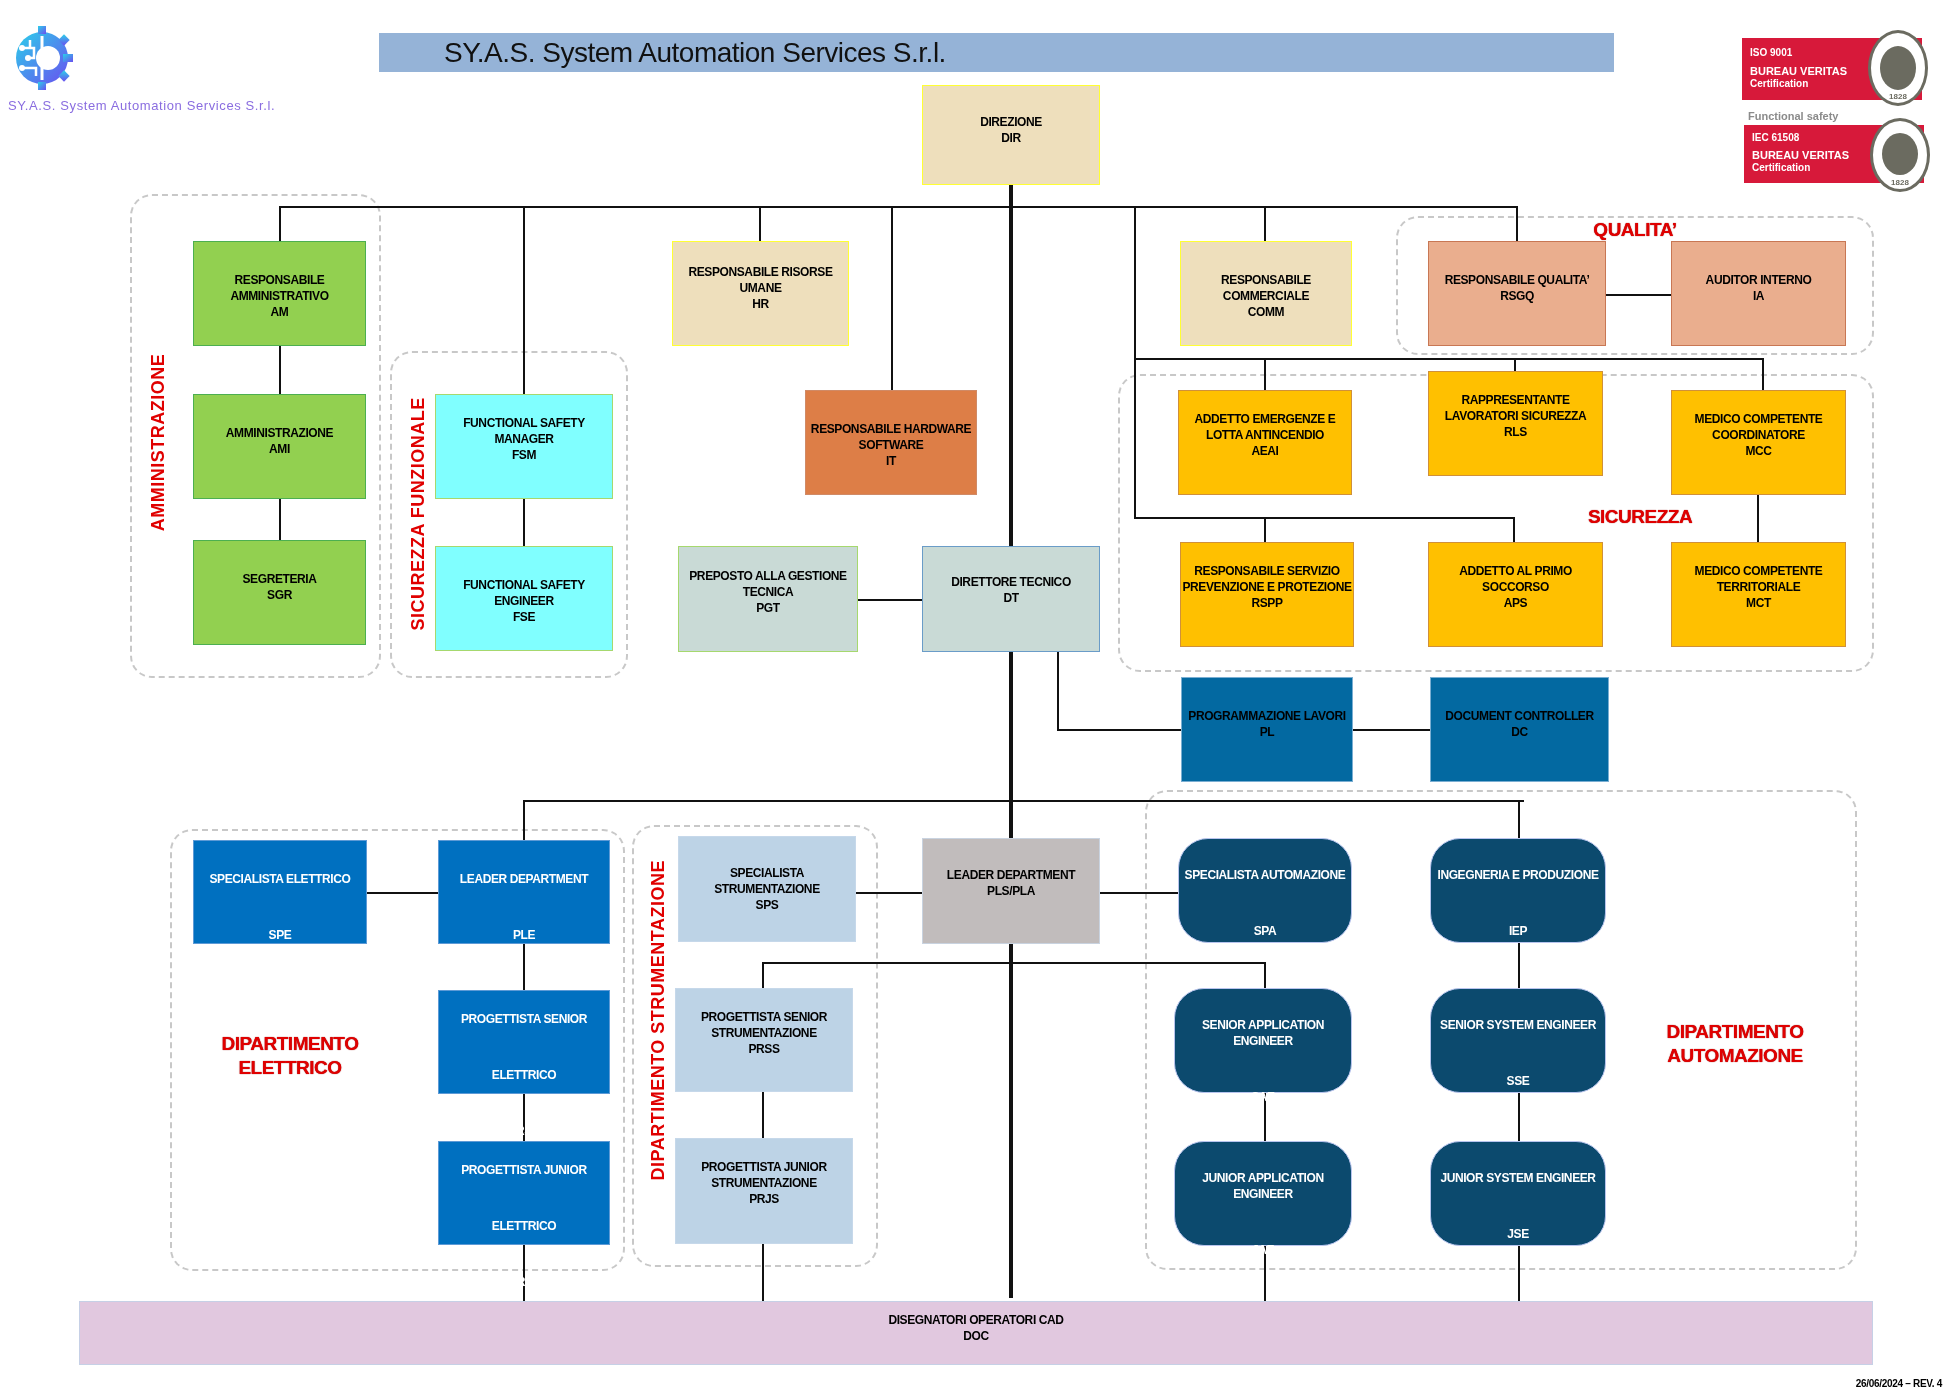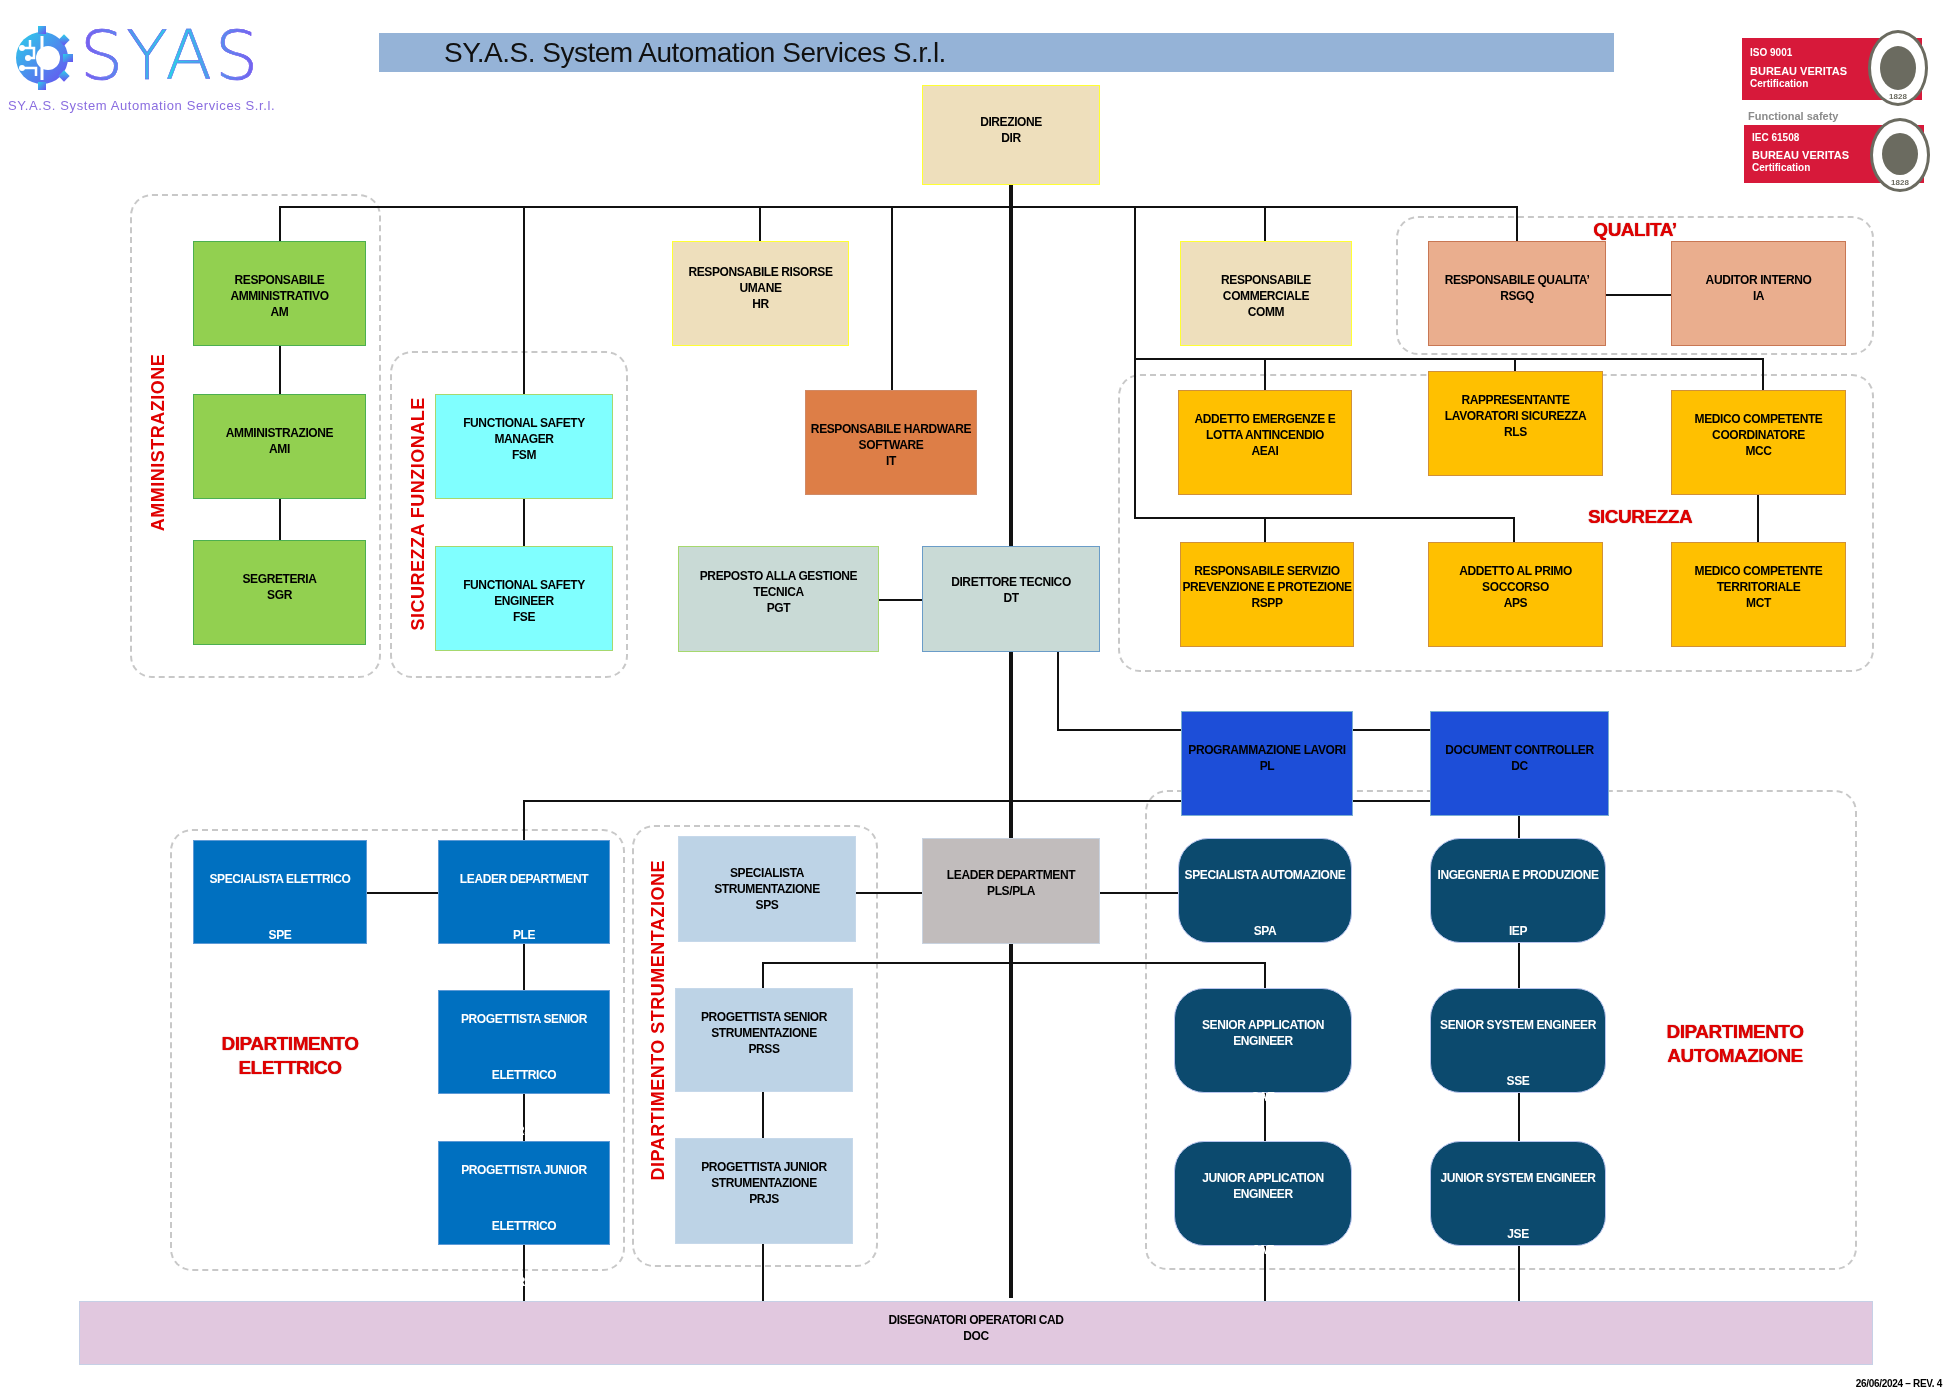--- a/index.html
+++ b/index.html
@@ -9,21 +9,21 @@
   .box .code{display:block;}
   .box.white{color:#fff;font-weight:bold;gap:40px;}
   .green{background:#92d050;border-color:#4caf50;}
   .beige{background:#eedfbc;border-color:#ffff33;}
   .cyan{background:#80ffff;border-color:#a6d86e;}
   .orange{background:#dd7e47;border-color:#d08a66;}
   .grey-green{background:#c9dad6;border-color:#a6d86e;}
   .grey-blue{background:#c9dad6;border-color:#6a9cc8;}
   .salmon{background:#eaae8e;border-color:#c87754;}
   .yellow{background:#ffc000;border-color:#d0903a;}
-  .lightcyan{background:#1d4ed8;border-color:#7aaed2;margin-top:34px;}
+  .lightcyan{background:#0369a1;border-color:#7aaed2;}
   .blue{background:#0070c0;border-color:#5d9ad6;}
   .paleblue{background:#bdd3e6;border-color:#c6d8ea;}
   .taupe{background:#c1bcbc;border-color:#c9d3e0;}
   .violet{background:#0c4a6e;border-color:#b8c4ee;border-radius:30px;}
   .doc{background:#e1c8df;border-color:#c6d0e6;}
   .line{position:absolute;background:#111;}
   .group{position:absolute;box-sizing:border-box;border:2px dashed #c8c8c8;border-radius:22px;}
   .label-red{position:absolute;color:#e00000;font-weight:bold;font-size:19px;text-align:center;line-height:24px;letter-spacing:-0.5px;text-shadow:0 0 1px #800;}
   .vlabel{position:absolute;color:#e00000;font-weight:bold;font-size:18px;transform:rotate(-90deg);transform-origin:center center;white-space:nowrap;letter-spacing:0.5px;}
 </style>
@@ -46,21 +46,20 @@
         <rect x="30" y="2" width="8" height="8"></rect>
         <rect x="30" y="58" width="8" height="8"></rect>
     </g>
     <path d="M34 12 V56" stroke="#fff" stroke-width="3"></path>
     <path d="M14 24 H26 V34 H20 M14 44 H28 V52 M22 16 V24" stroke="#fff" stroke-width="2.5" fill="none"></path>
     <circle cx="14" cy="24" r="3" fill="#fff"></circle>
       <circle cx="14" cy="44" r="3" fill="#fff"></circle>
       <circle cx="20" cy="34" r="3" fill="#fff"></circle>
     <circle cx="40" cy="34" r="12" fill="#fff"></circle>
   </svg>
-  <div class="abs" style="left:72px;top:0px;font-size:68px;line-height:76px;font-family:'DejaVu Sans',sans-serif;font-weight:200;letter-spacing:3px;background:linear-gradient(90deg,#7a5af0,#2bcfe8,#7a5af0);-webkit-background-clip:text;background-clip:text;color:transparent;-webkit-text-stroke:0.5px #7a5af0;">SYAS</div>
   <div class="abs" style="left:0;top:80px;font-size:13px;color:#8a6de0;letter-spacing:0.6px;white-space:nowrap;">SY.A.S. System Automation Services S.r.l.</div>
 </div>
 
 <div class="abs" style="left:379px;top:33px;width:1235px;height:39px;background:#95b3d7;display:flex;align-items:center;font-size:28px;color:#111;">
   <span style="position:absolute;left:65px;letter-spacing:-0.5px;">SY.A.S. System Automation Services S.r.l.</span>
 </div>
 
 <div class="abs" style="left:1740px;top:20px;width:200px;height:180px;">
   <div class="abs" style="left:2px;top:18px;width:180px;height:62px;background:#d7193a;color:#fff;">
     <div style="position:absolute;left:8px;top:9px;font-size:10px;font-weight:bold;">ISO 9001</div>
@@ -176,21 +175,21 @@
 <div class="box beige" style="left:672px;top:241px;width:177px;height:105px;padding-top:22px;">
   <span>RESPONSABILE RISORSE</span>
     <span>UMANE</span>
     <span class="code">HR</span>
 </div>
 <div class="box orange" style="left:805px;top:390px;width:172px;height:105px;">
   <span>RESPONSABILE HARDWARE</span>
     <span>SOFTWARE</span>
     <span class="code">IT</span>
 </div>
-<div class="box grey-green" style="left:678px;top:546px;width:201px;height:106px;padding-top:21px;">
+<div class="box grey-green" style="left:678px;top:546px;width:180px;height:106px;padding-top:21px;">
   <span>PREPOSTO ALLA GESTIONE</span>
     <span>TECNICA</span>
     <span class="code">PGT</span>
 </div>
 <div class="box grey-blue" style="left:922px;top:546px;width:178px;height:106px;padding-top:27px;">
   <span>DIRETTORE TECNICO</span>
     <span class="code">DT</span>
 </div>
 
 <div class="box beige" style="left:1180px;top:241px;width:172px;height:105px;">

